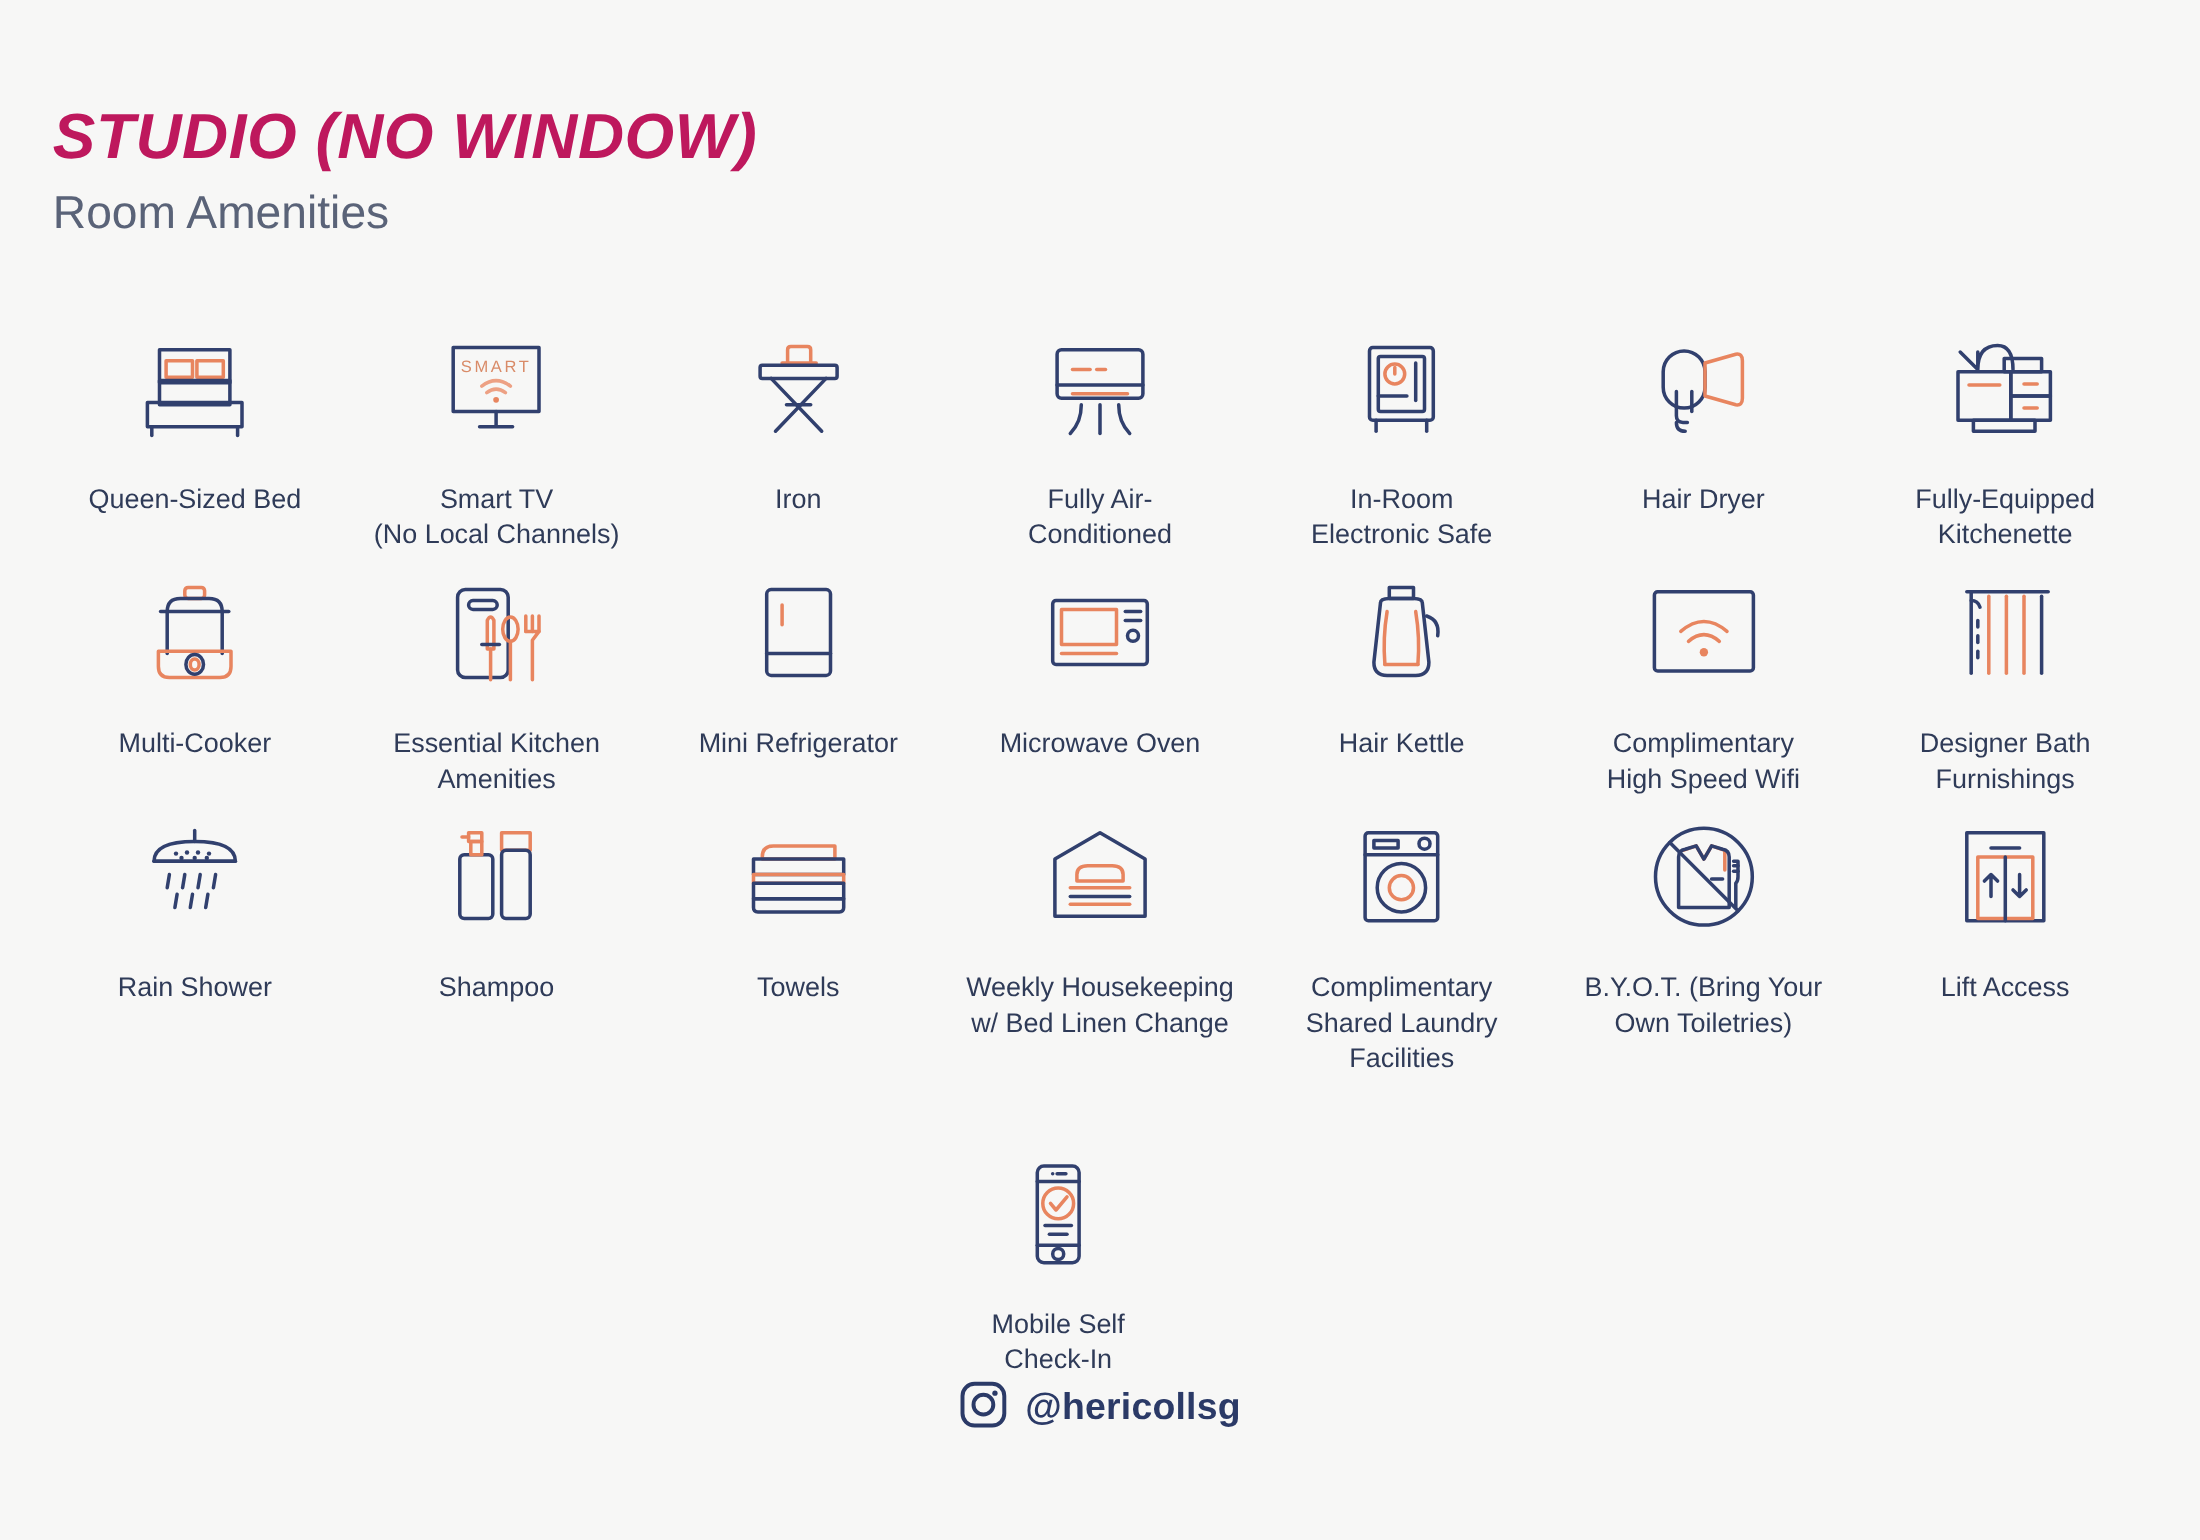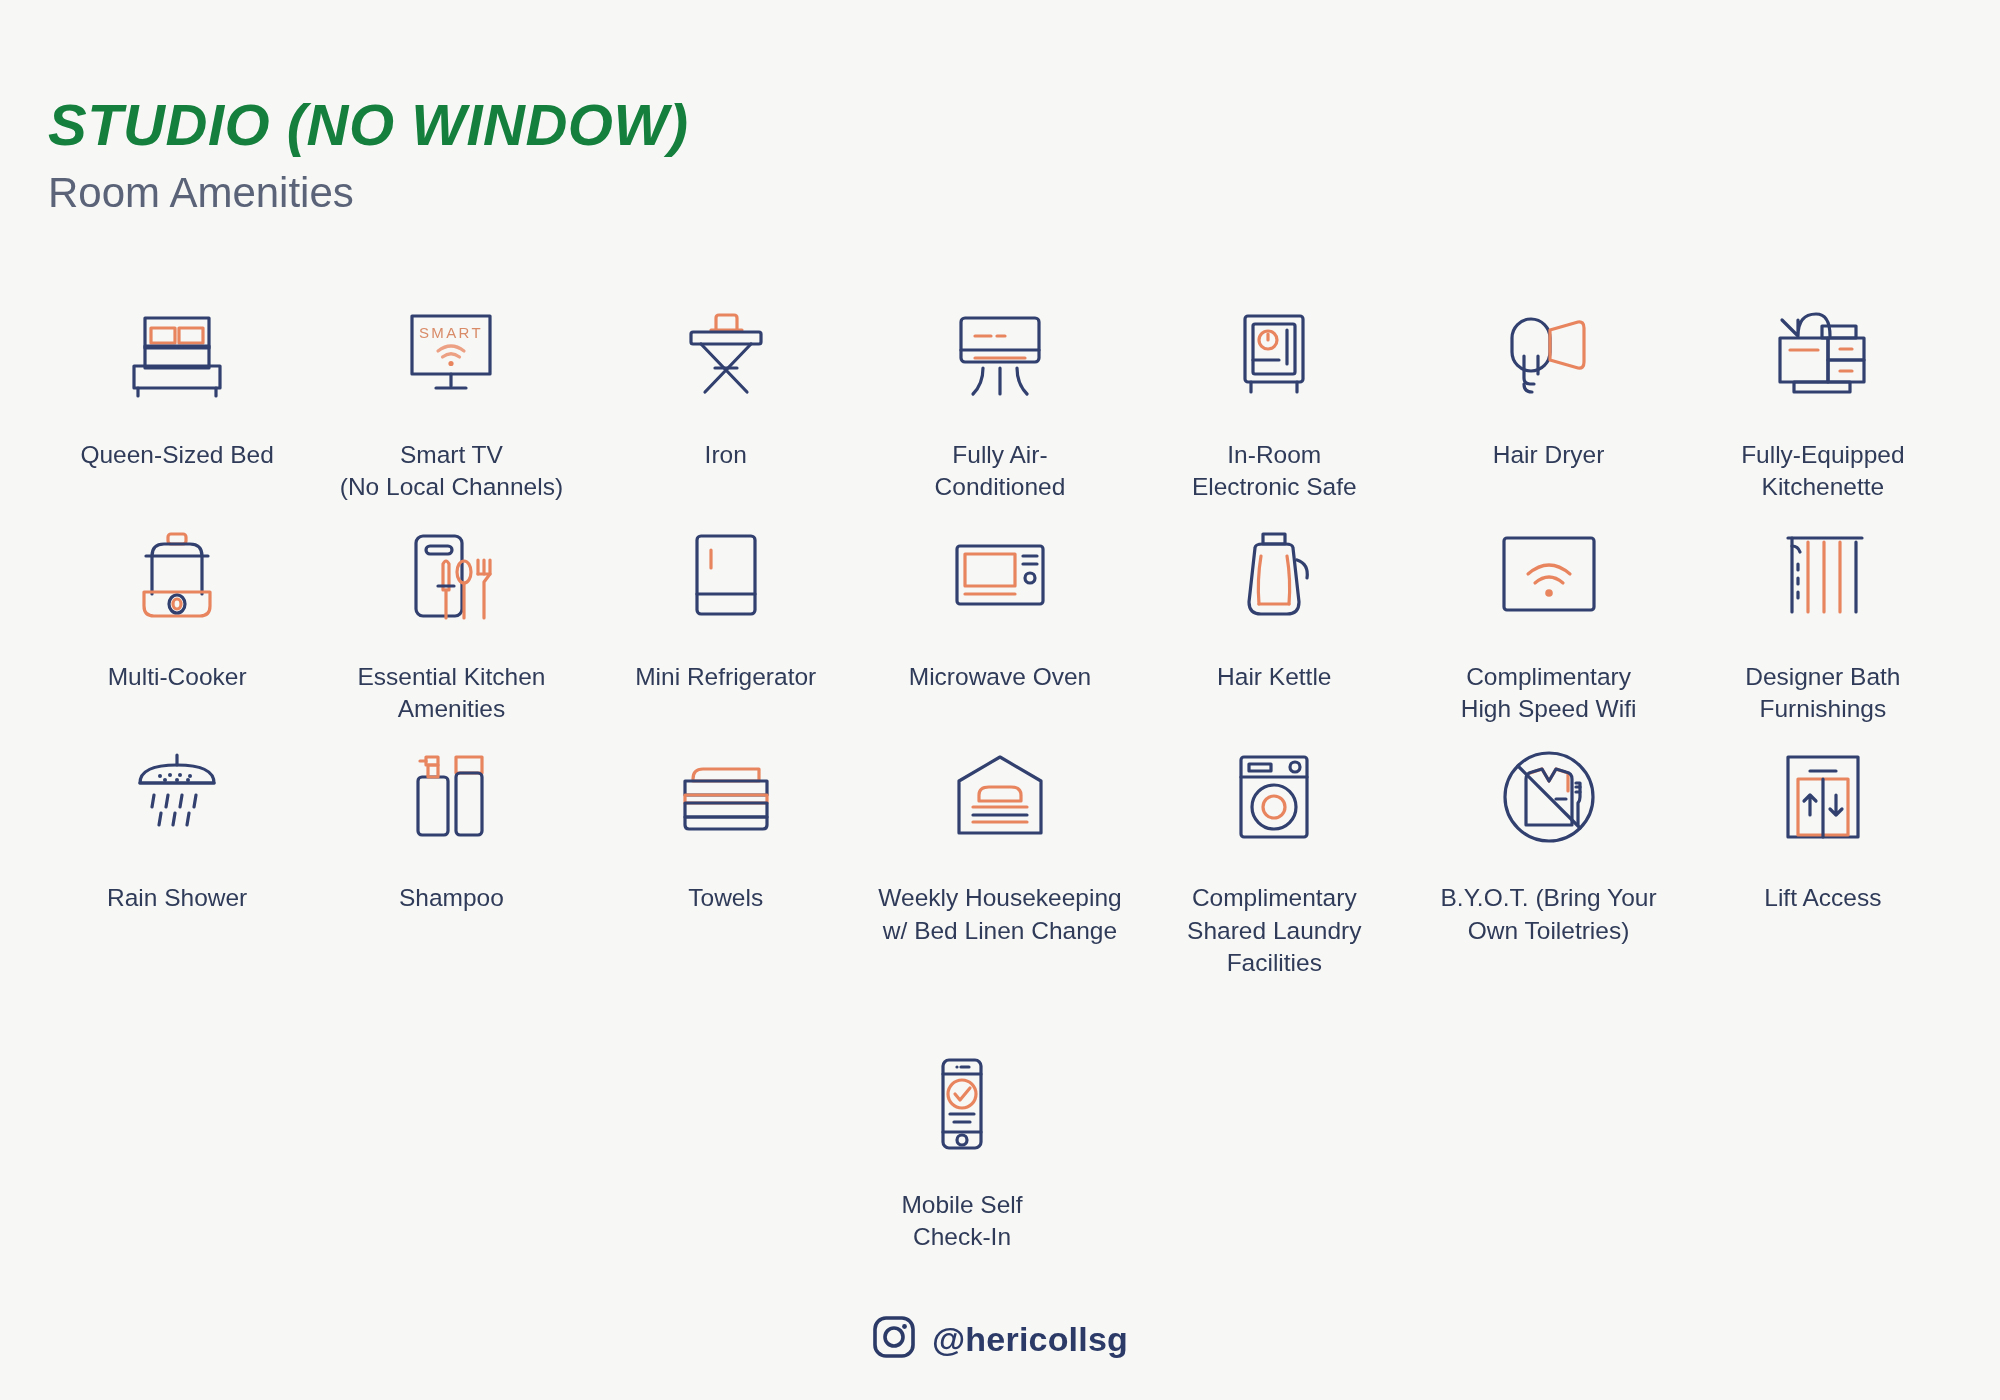--- a/index.html
+++ b/index.html
@@ -18,21 +18,21 @@
   }
 
   
   #header { position: absolute; left: 48px; top: 96px; }
   #title {
     font-family: "Liberation Sans", sans-serif;
     font-style: italic;
     font-weight: bold;
     font-size: 58px;
     letter-spacing: 0.5px;
-    color: #15803d;
+    color: #be185d;
     line-height: 1.0;
     white-space: nowrap;
   }
   #subtitle {
     margin-top: 18px;
     font-family: "Liberation Sans", sans-serif;
     font-weight: 400;
     font-size: 42px;
     color: #5a6378;
     line-height: 1.0;
@@ -82,21 +82,21 @@
     top: 1050px;
     width: 1924px;
     display: flex;
     justify-content: center;
   }
 
   
   #footer {
     position: absolute;
     left: 0;
-    top: 1315px;
+    top: 1255px;
     width: 2000px;
     display: flex;
     align-items: center;
     justify-content: center;
     gap: 16px;
   }
   #footer-handle {
     font-family: "Liberation Sans", sans-serif;
     font-weight: bold;
     font-size: 34px;

